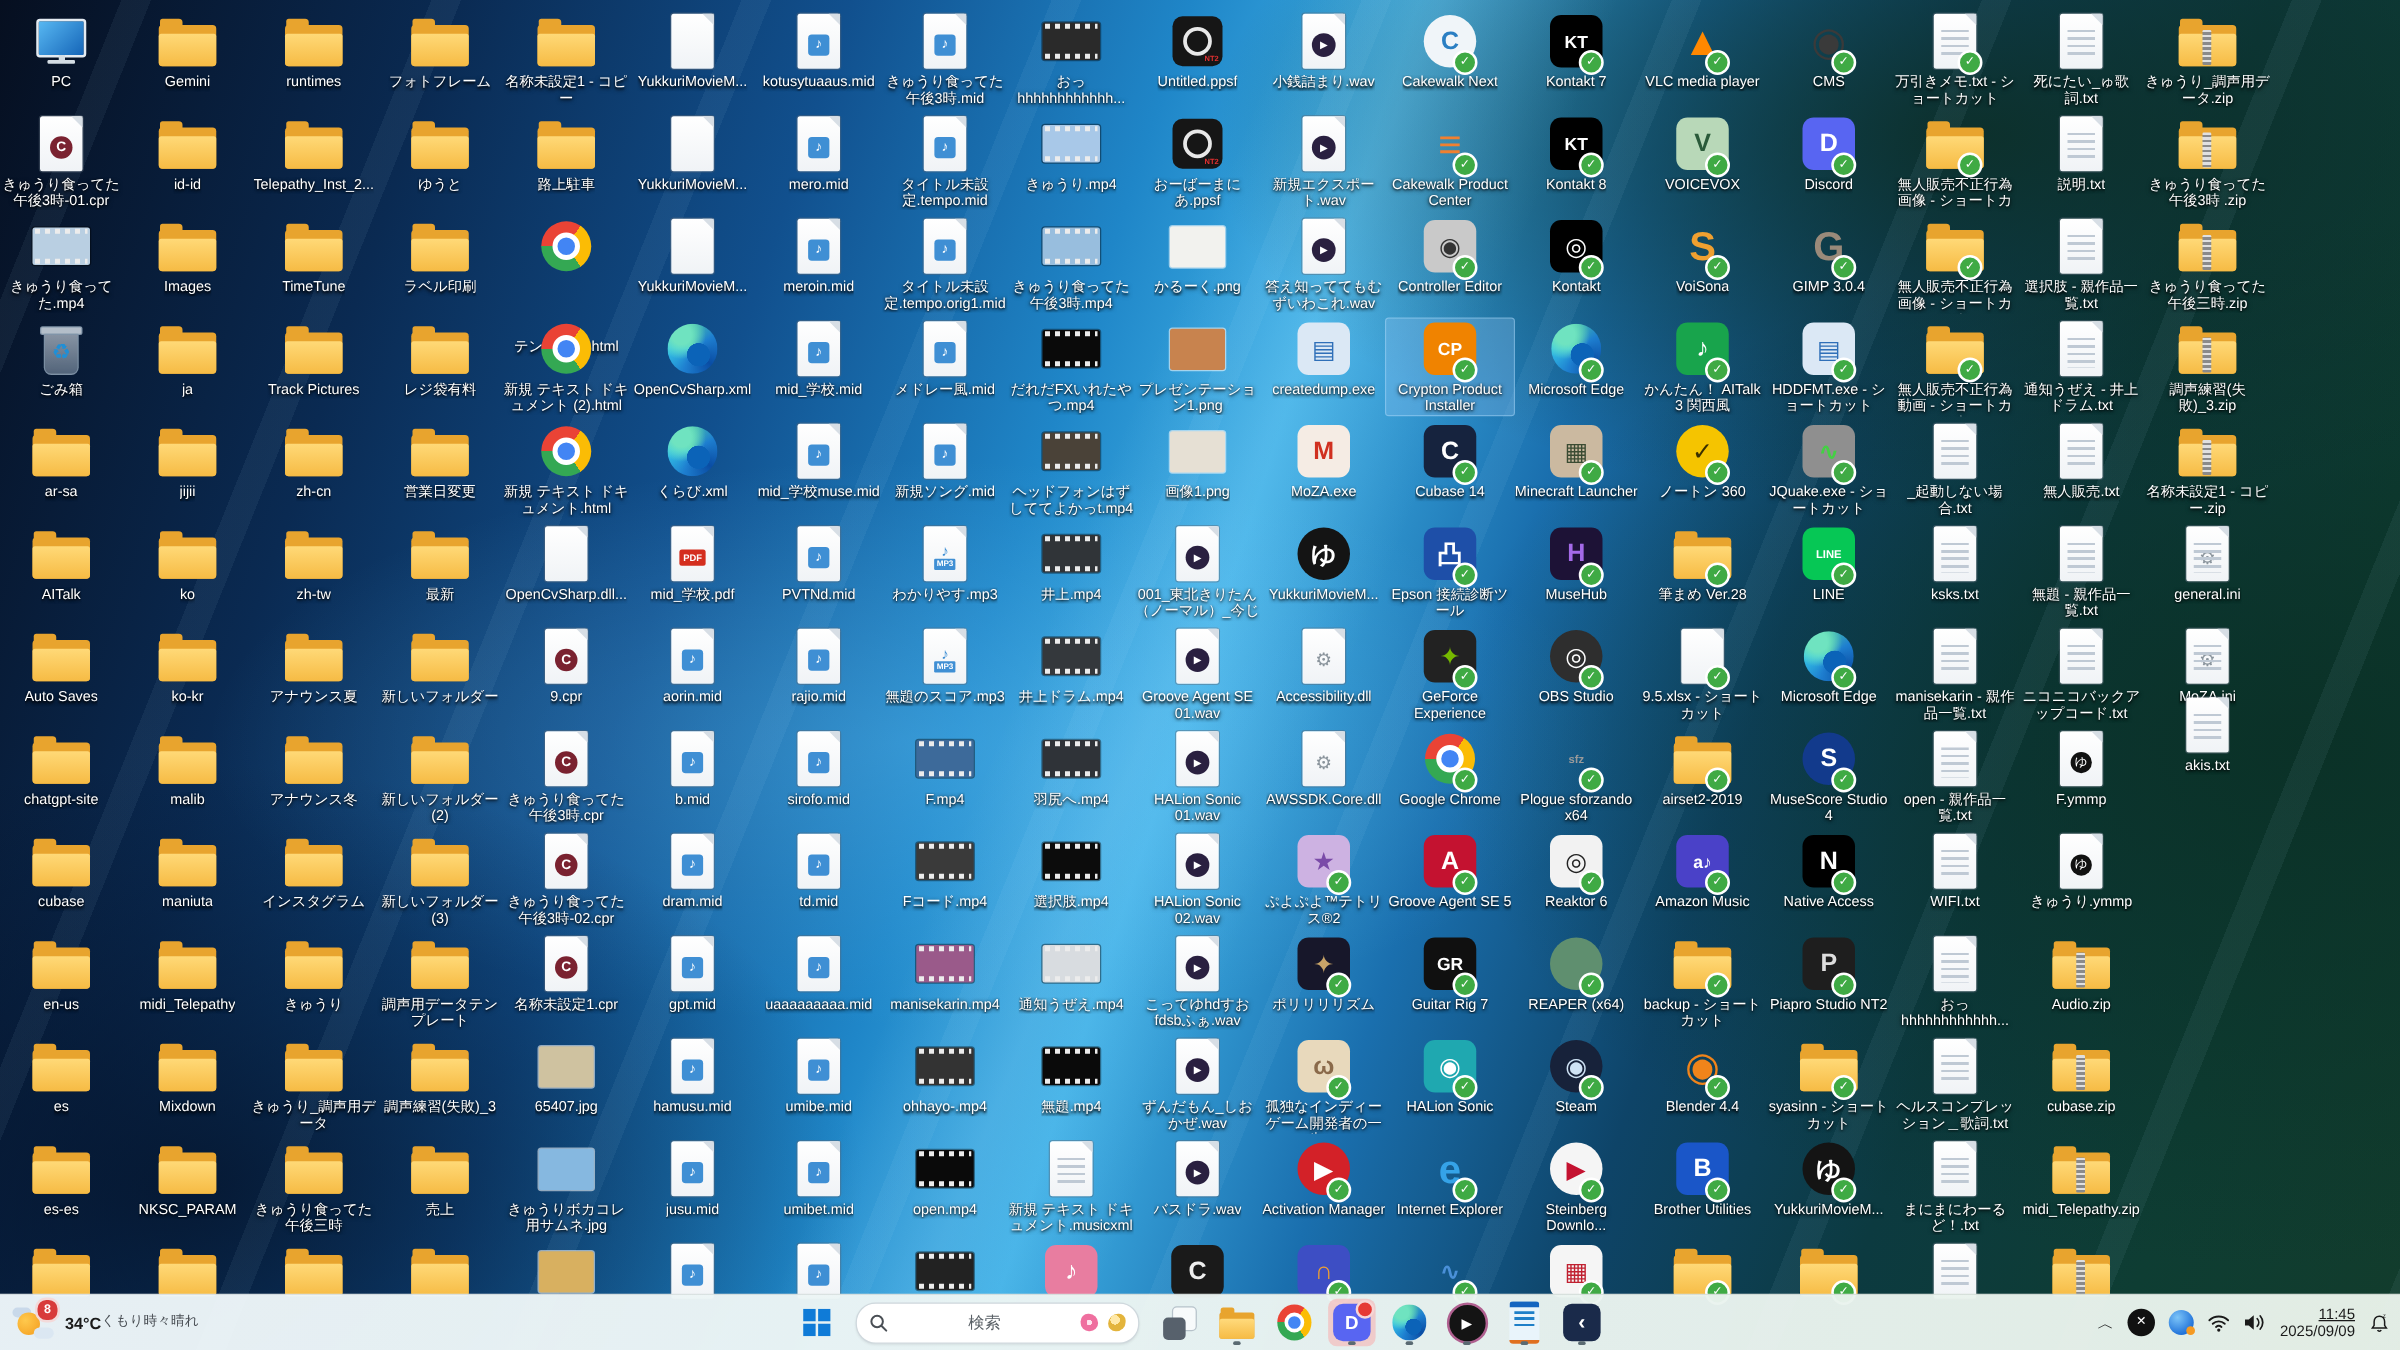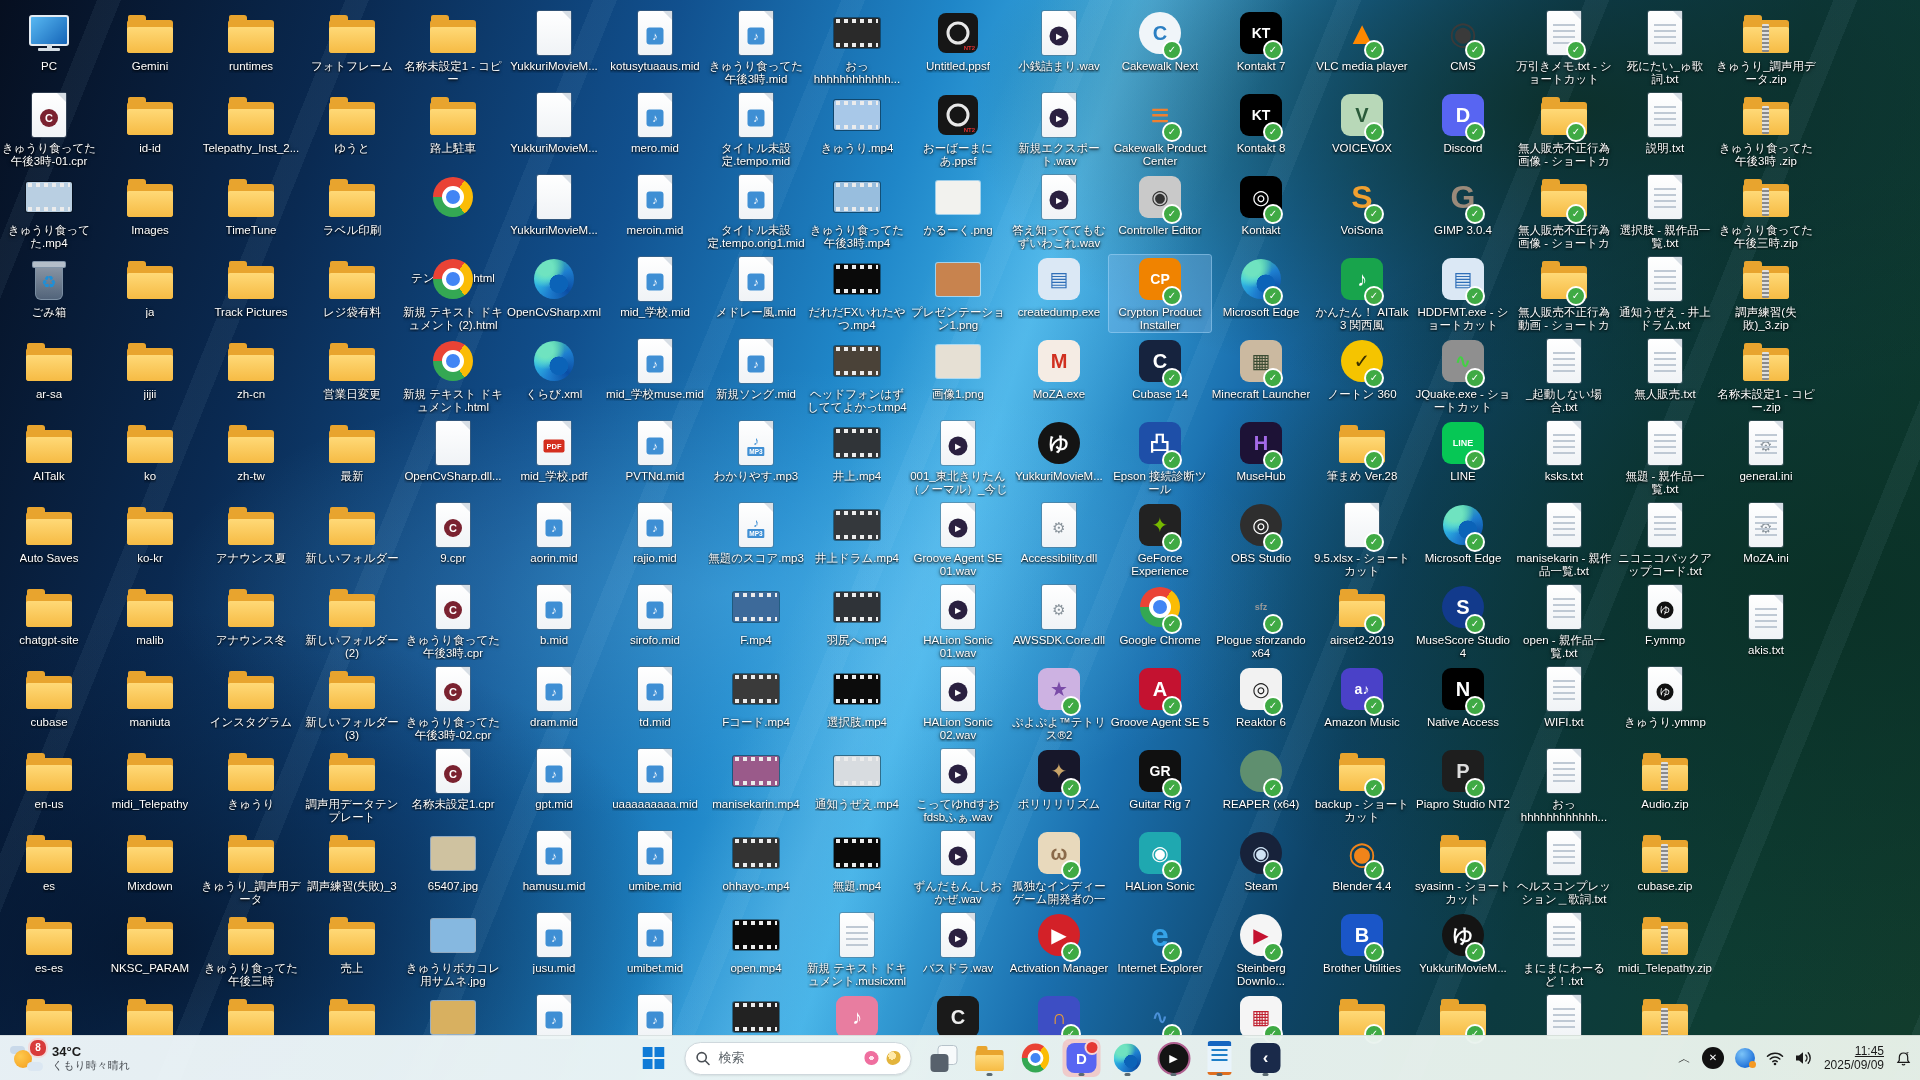--- a/index.html
+++ b/index.html
@@ -104,28 +104,28 @@
     background:linear-gradient(90deg,rgba(238,246,250,.97),rgba(232,242,234,.97));
     border-top:1px solid rgba(0,0,0,.08);}
   .tb-left{position:absolute;left:10px;top:0;bottom:0;display:flex;align-items:center;gap:8px;}
   .wicon{position:relative;width:34px;height:34px;}
   .wsun{position:absolute;left:4px;top:9px;width:18px;height:18px;border-radius:50%;
     background:radial-gradient(circle at 35% 35%,#ffc94d,#f39c1d);}
   .wc1{position:absolute;left:0;top:5px;width:15px;height:8px;border-radius:5px;background:#c9d9ea;}
   .wc2{position:absolute;right:1px;bottom:4px;width:16px;height:9px;border-radius:5px;background:#dbe7f2;}
   .wbadge{position:absolute;top:-3px;right:-4px;min-width:16px;height:16px;border-radius:9px;background:#d83b3b;
     color:#fff;font-size:10px;font-weight:bold;line-height:16px;text-align:center;border:2px solid #f3dada;}
-  .wtext{display:flex;flex-direction:column;justify-content:center;}
+  .wtext{display:flex;justify-content:center;}
   .wtemp{font-size:13px;color:#1a1a1a;font-weight:bold;line-height:15px;}
   .wdesc{font-size:11px;color:#4a4f55;line-height:13px;}
   .tb-center{position:absolute;left:50%;top:0;bottom:0;transform:translateX(-50%);
     display:flex;align-items:center;gap:13px;}
   .startbtn{display:flex;align-items:center;justify-content:center;width:36px;height:36px;border-radius:5px;}
   .searchbox{display:flex;align-items:center;gap:8px;width:205px;height:31px;border-radius:16px;
-    background:#fff;border:1px solid #cfd8dd;box-shadow:0 1px 2px rgba(0,0,0,.08);padding:0 10px;}
+    background:#fff;border:1px solid #cfd8dd;box-shadow:0 1px 2px rgba(0,0,0,.08);padding:0 10px;text-align:center;}
   .searchbox .q{font-size:13px;color:#5a6167;flex:1;}
   .flw{width:14px;height:14px;border-radius:45% 55% 50% 50%;}
   .flw.p{background:radial-gradient(circle at 50% 50%,#ffe3ee 0 22%,#ef6f9f 23% 100%);}
   .flw.y{background:radial-gradient(circle at 40% 35%,#ffe9a8 0 30%,#e3b43c 31% 100%);border-radius:60% 40% 55% 45%;}
   .pin{position:relative;width:38px;height:38px;border-radius:7px;display:flex;align-items:center;justify-content:center;}
   .pin.active{background:rgba(246,178,178,.6);}
   .pdot{position:absolute;bottom:1px;left:50%;transform:translateX(-50%);width:6px;height:3px;border-radius:2px;background:#5a6a72;}
   .pbadge{position:absolute;top:1px;right:1px;width:11px;height:11px;border-radius:50%;background:#e53935;border:2px solid #f6d5d5;}
   .ptv{position:relative;width:27px;height:27px;}
   .ptv::before{content:"";position:absolute;top:0;right:0;width:18px;height:18px;border-radius:4px;
@@ -1798,21 +1798,21 @@
         <div class="lbl">general.ini</div>
       </div>
       <div class="tile" title="MoZA.ini" style="left: 1715px; top: 501px;">
         <div class="ic">
           <div class="doc lines">
             <div class="gc gini">⚙</div>
           </div>
         </div>
         <div class="lbl">MoZA.ini</div>
       </div>
-      <div class="tile" title="akis.txt" style="left: 1715px; top: 593px; align-items: center;">
+      <div class="tile" title="akis.txt" style="left: 1715px; top: 556px; align-items: center;">
         <div class="ic">
           <div class="doc lines"></div>
         </div>
         <div class="lbl">akis.txt</div>
       </div>
     </div>
 
   <div id="taskbar">
     <div class="tb-left">
       <div class="wicon">

